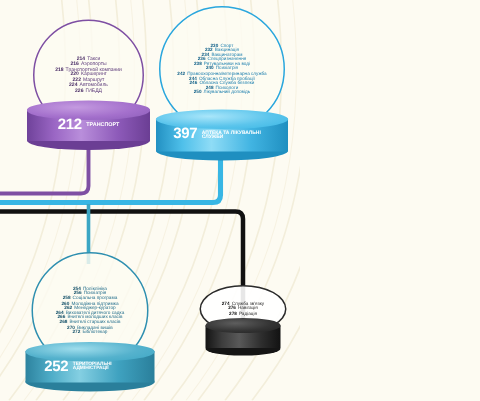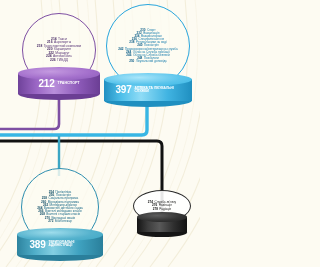--- a/index.html
+++ b/index.html
@@ -267,21 +267,21 @@
       <span class="code">272</span>
       <span class="lbl">Бібліотекар</span>
     </div>
   </div>
 
   <div class="cyl" style="left:17px;top:228px;width:86px;height:33px;">
     <div class="bot" style="background:#2a7f9b;"></div>
     <div class="body" style="background:linear-gradient(90deg,#2d839f 0%,#4fadc8 20%,#84cfe2 42%,#3fa2c0 72%,#2a7f9b 100%);"></div>
     <div class="top" style="background:radial-gradient(ellipse at 40% 35%,#9eddec 0%,#55b2cd 55%,#3ba6c4 100%);"></div>
     <div class="face">
-      <span class="bignum" style="font-size:10px;">389</span>
+      <span class="bignum" style="font-size:10px;">252</span>
       <span class="caption" style="font-size:3.2px;max-width:42px;">ТЕРИТОРІАЛЬНІ АДМІНІСТРАЦІЇ</span>
     </div>
   </div>
 </div>
 
 <div class="node" id="n-dark">
   <div class="bubble" style="left:133px;top:190px;width:58px;height:32px;padding:3px;font-size:3.1px;">
     <div class="row">
       <span class="code">274</span>
       <span class="lbl">Служба зв'язку</span>

